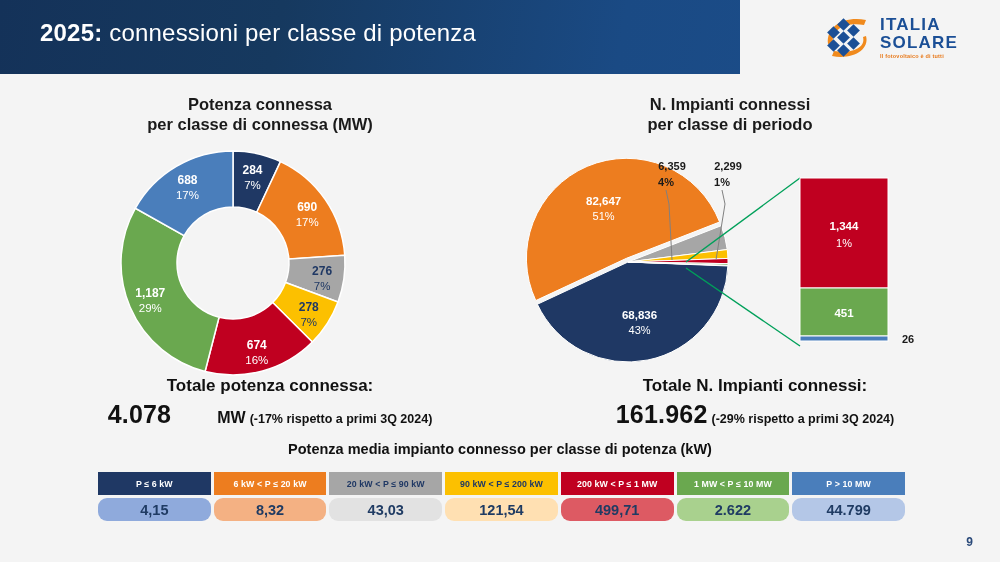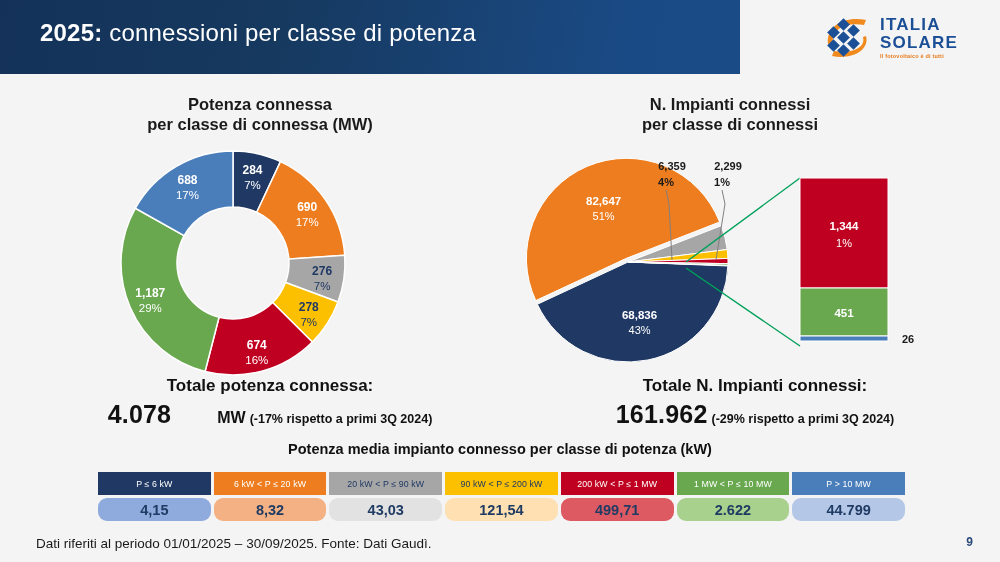--- a/index.html
+++ b/index.html
@@ -73,21 +73,21 @@
   
   #table-title{
     position:absolute;left:0;top:441px;width:1000px;text-align:center;
     font-size:14.5px;font-weight:bold;color:#111;
   }
   #legend-table{
     position:absolute;left:95px;top:469px;width:813px;
     border-collapse:separate;border-spacing:3px 3px;table-layout:fixed;
   }
   #legend-table td{padding:0;height:23px;text-align:center;vertical-align:middle;}
-  .hdr-cell{font-size:8.8px;font-weight:normal;letter-spacing:.1px;white-space:nowrap;}
+  .hdr-cell{font-size:8.8px;font-weight:bold;letter-spacing:.1px;white-space:nowrap;}
   .val-cell{font-size:14.5px;font-weight:bold;color:#1f3b63;border-radius:9px;}
 
   
   #footer-note{
     position:absolute;left:36px;top:536px;font-size:13.5px;color:#1a1a1a;
   }
   #page-num{
     position:absolute;right:27px;top:535px;font-size:12px;font-weight:bold;color:#2b4a7a;
   }
 </style>
@@ -160,21 +160,21 @@
 
   <div class="total-block" id="total-left">
     <div class="total-caption">Totale potenza connessa:</div>
     <div class="total-line">
       <span class="total-big">4.078</span><span class="total-unit">MW</span><span class="total-note">(-17% rispetto a primi 3Q 2024)</span>
     </div>
   </div>
 
   <div class="chart-title" id="right-title">
     <div>N. Impianti connessi</div>
-    <div>per classe di connessi</div>
+    <div>per classe di periodo</div>
   </div>
 
   <div id="pie-wrap">
     <svg id="pie-svg" width="400" height="230" viewBox="0 0 400 230">
         <path d="M 108 112 L 207.93908270190957 115.4899496702501 A 100 100 0 0 1 17.365696657567668 154.25426673877988 Z" fill="#1f3864" stroke="#ffffff" stroke-width="1"></path>
         <text x="119.56096992661038" y="168.83611505333567" class="pie-label">68,836</text>
         <text x="119.56096992661038" y="183.83611505333567" class="pie-label sub">43%</text>
         <path d="M 106.42784732762297 108.32191136937433 L 15.793543985190638 150.5761781081542 A 100 100 0 1 1 199.60195857194432 72.00958572324106 Z" fill="#ed7d1f" stroke="#ffffff" stroke-width="1"></path>
         <text x="83.63163357815601" y="54.98962622530224" class="pie-label">82,647</text>
         <text x="83.63163357815601" y="69.98962622530223" class="pie-label sub">51%</text>
@@ -225,16 +225,15 @@
           <td class="val-cell" style="background: rgb(244, 177, 131);">8,32</td>
           <td class="val-cell" style="background: rgb(226, 226, 226);">43,03</td>
           <td class="val-cell" style="background: rgb(255, 224, 178);">121,54</td>
           <td class="val-cell" style="background: rgb(221, 90, 99);">499,71</td>
           <td class="val-cell" style="background: rgb(169, 209, 142);">2.622</td>
           <td class="val-cell" style="background: rgb(180, 199, 231);">44.799</td>
         </tr>
     </tbody>
   </table>
 
-  <div id="footer-note">Dati riferiti al periodo 01/01/2025 – 30/09/2025. Fonte: Dati Gaudì.</div>
   <div id="page-num">9</div>
 
 </div>
 
 </body></html>

